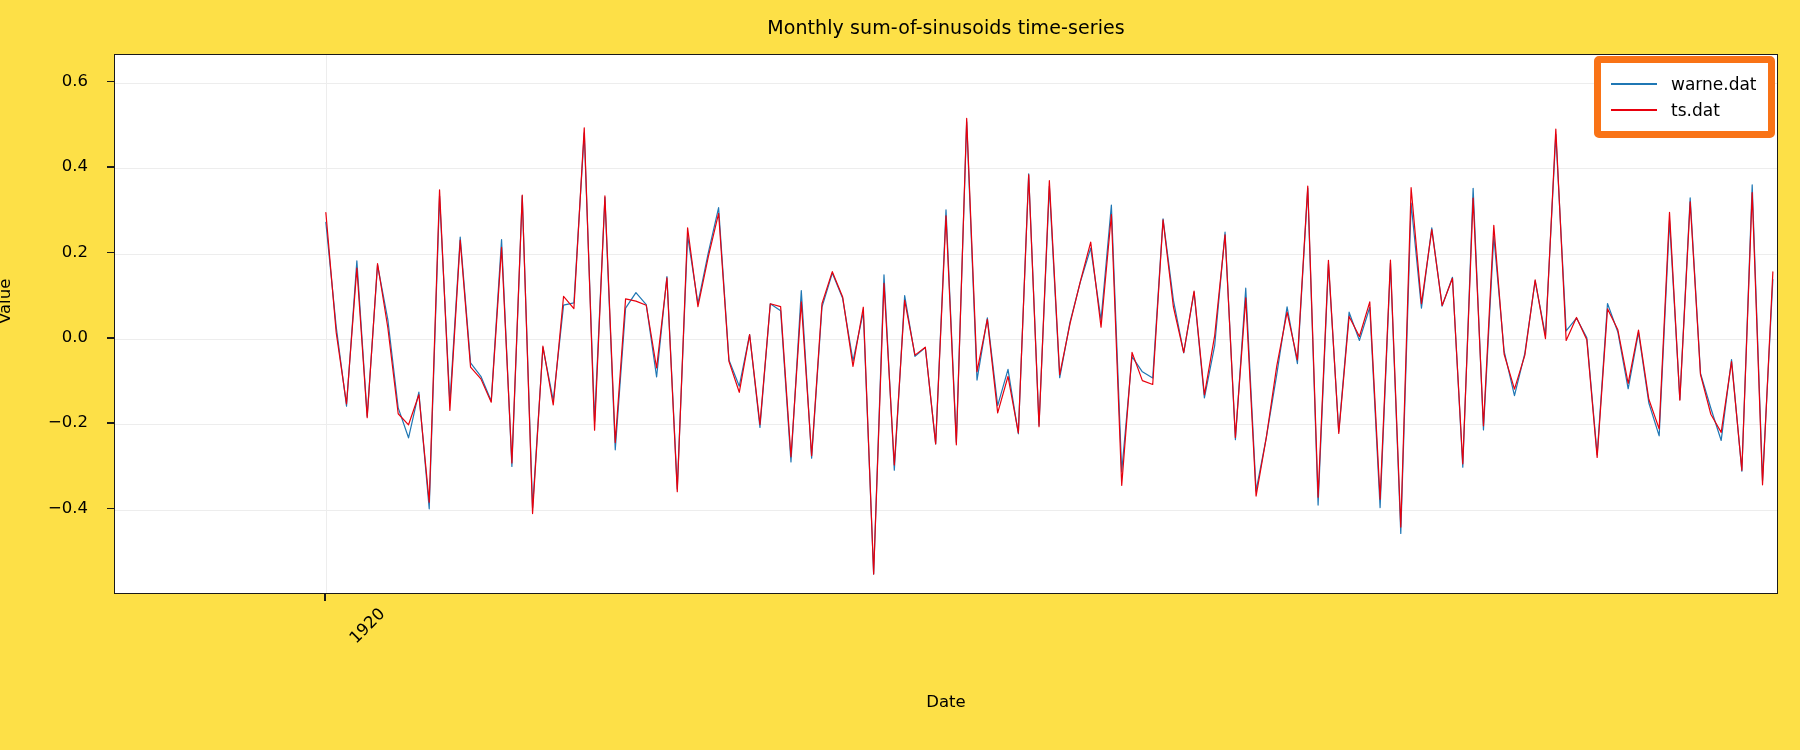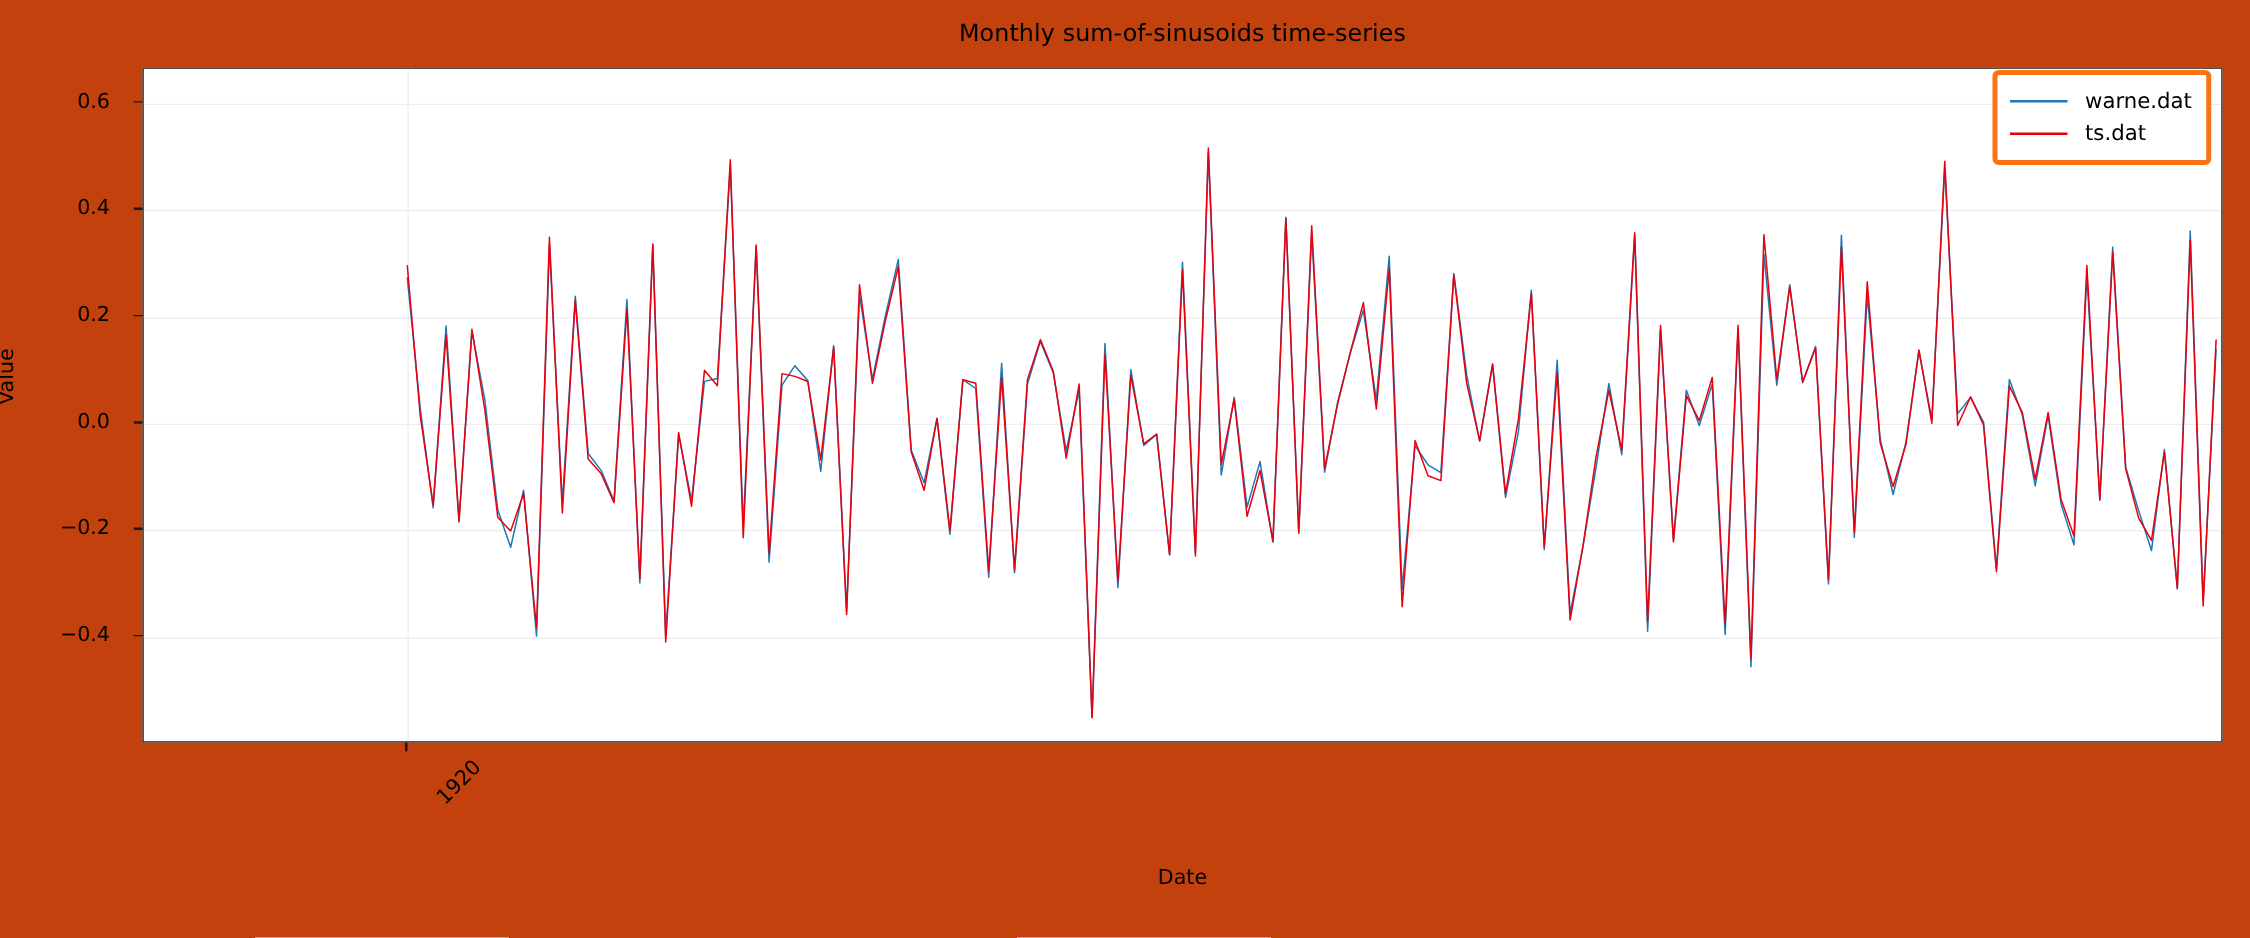--- a/index.html
+++ b/index.html
@@ -11,21 +11,21 @@
     width: 1800px;
     height: 750px;
     font-family: "DejaVu Sans", "Liberation Sans", sans-serif;
     overflow: hidden;
   }
 
   #figure {
     position: relative;
     width: 1800px;
     height: 750px;
-    background: #c2410c;
+    background: #fde047;
   }
 
   
   #chart-title {
     position: absolute;
     left: 114px;
     top: 16px;
     width: 1664px;
     text-align: center;
     font-size: 19px;
@@ -117,21 +117,21 @@
     white-space: nowrap;
   }
 
   
   #legend {
     position: absolute;
     left: 1594px;
     top: 56px;
     padding: 8px 11px 8px 10px;
     background: #ffffff;
-    border: 4px solid #f97316;
+    border: 7px solid #f97316;
     border-radius: 5px;
     box-sizing: border-box;
     z-index: 6;
   }
   .legend-row {
     display: flex;
     align-items: center;
     height: 26px;
   }
   .legend-swatch {

